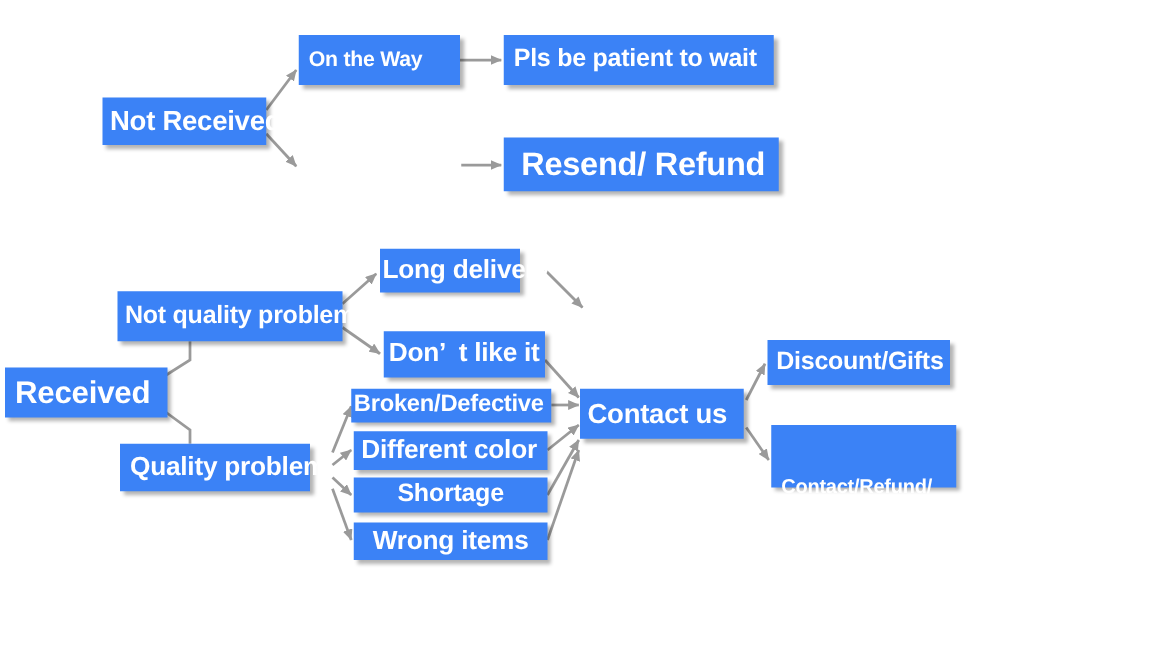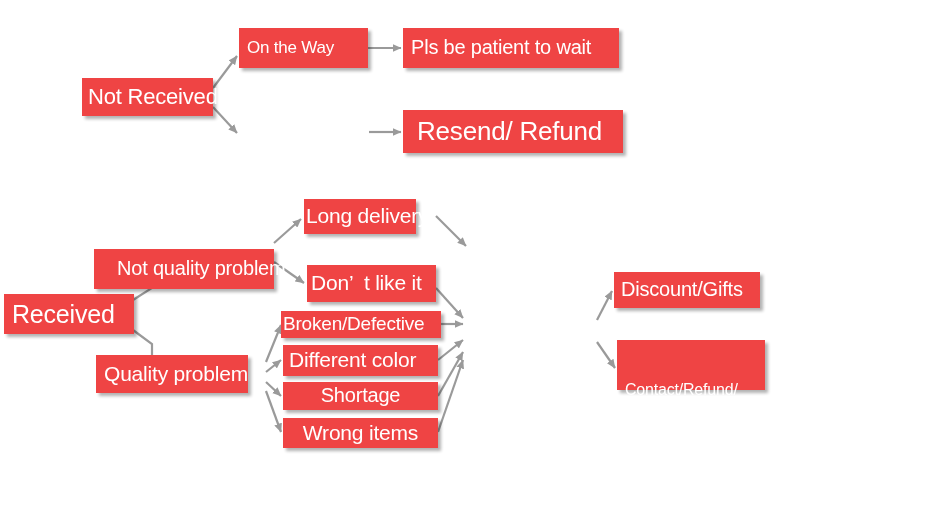--- a/index.html
+++ b/index.html
@@ -17,29 +17,30 @@
     background: #ffffff;
   }
   #edges {
     position: absolute;
     left: 0; top: 0;
     width: 926px; height: 523px;
     pointer-events: none;
   }
   .node {
     position: absolute;
-    background: #ef4444;
+    background: #3b82f6;
     color: #ffffff;
     display: flex;
     align-items: center;
     line-height: 1.08;
     box-shadow: 3px 3px 3px rgba(0,0,0,0.30);
     white-space: pre;
     letter-spacing: -0.2px;
     z-index: 2;
+    font-weight: bold;
   }
   .node.center { justify-content: center; }
   .node.left   { justify-content: flex-start; }
   .node.multi  { display: block; }
   .node.multi .ln { display: block; }
 </style>
 </head>
 <body>
 
 <div id="canvas">
@@ -85,36 +86,37 @@
 
   <div class="node left" style="left:239px; top:28px; width:129px; height:40px; font-size:17px; padding-left:8px;">On the Way</div>
 
   <div class="node left" style="left:403px; top:28px; width:216px; height:40px; font-size:20px; padding-left:8px;">Pls be patient to wait</div>
 
 
   <div class="node left" style="left:403px; top:110px; width:220px; height:43px; font-size:26px; padding-left:14px;">Resend/ Refund</div>
 
   <div class="node left" style="left:4px; top:294px; width:130px; height:40px; font-size:25px; padding-left:8px;text-align:right;">Received</div>
 
-  <div class="node left" style="left:94px; top:233px; width:180px; height:40px; font-size:20px; padding-left:23px;margin-top:16px;">Not quality problem</div>
+  <div class="node left" style="left:94px; top:233px; width:180px; height:40px; font-size:20px; padding-left:6px;">Not quality problem</div>
 
   <div class="node left" style="left:96px; top:355px; width:152px; height:38px; font-size:21px; padding-left:8px;">Quality problem</div>
 
   <div class="node left" style="left:304px; top:199px; width:112px; height:35px; font-size:21px; padding-left:2px;">Long delivery</div>
 
   <div class="node left" style="left:307px; top:265px; width:129px; height:37px; font-size:21px; padding-left:4px;">Don’  t like it</div>
 
   <div class="node left" style="left:281px; top:311px; width:160px; height:27px; font-size:19px; padding-left:2px;">Broken/Defective</div>
 
   <div class="node left" style="left:283px; top:345px; width:155px; height:31px; font-size:21px; padding-left:6px;">Different color</div>
 
   <div class="node center" style="left:283px; top:382px; width:155px; height:28px; font-size:20px;">Shortage</div>
 
   <div class="node center" style="left:283px; top:418px; width:155px; height:30px; font-size:21px;">Wrong items</div>
 
+  <div class="node left" style="left:464px; top:311px; width:131px; height:40px; font-size:22px; padding-left:6px;">Contact us</div>
 
   <div class="node left" style="left:614px; top:272px; width:146px; height:36px; font-size:20px; padding-left:7px;">Discount/Gifts</div>
 
   <div class="node multi" style="left:617px; top:340px; width:148px; height:50px; font-size:16px; padding:6px 0 0 8px;">
     <span class="ln">Contact/Refund/</span>
     <span class="ln">Discount</span>
   </div>
 
 </div>
 

